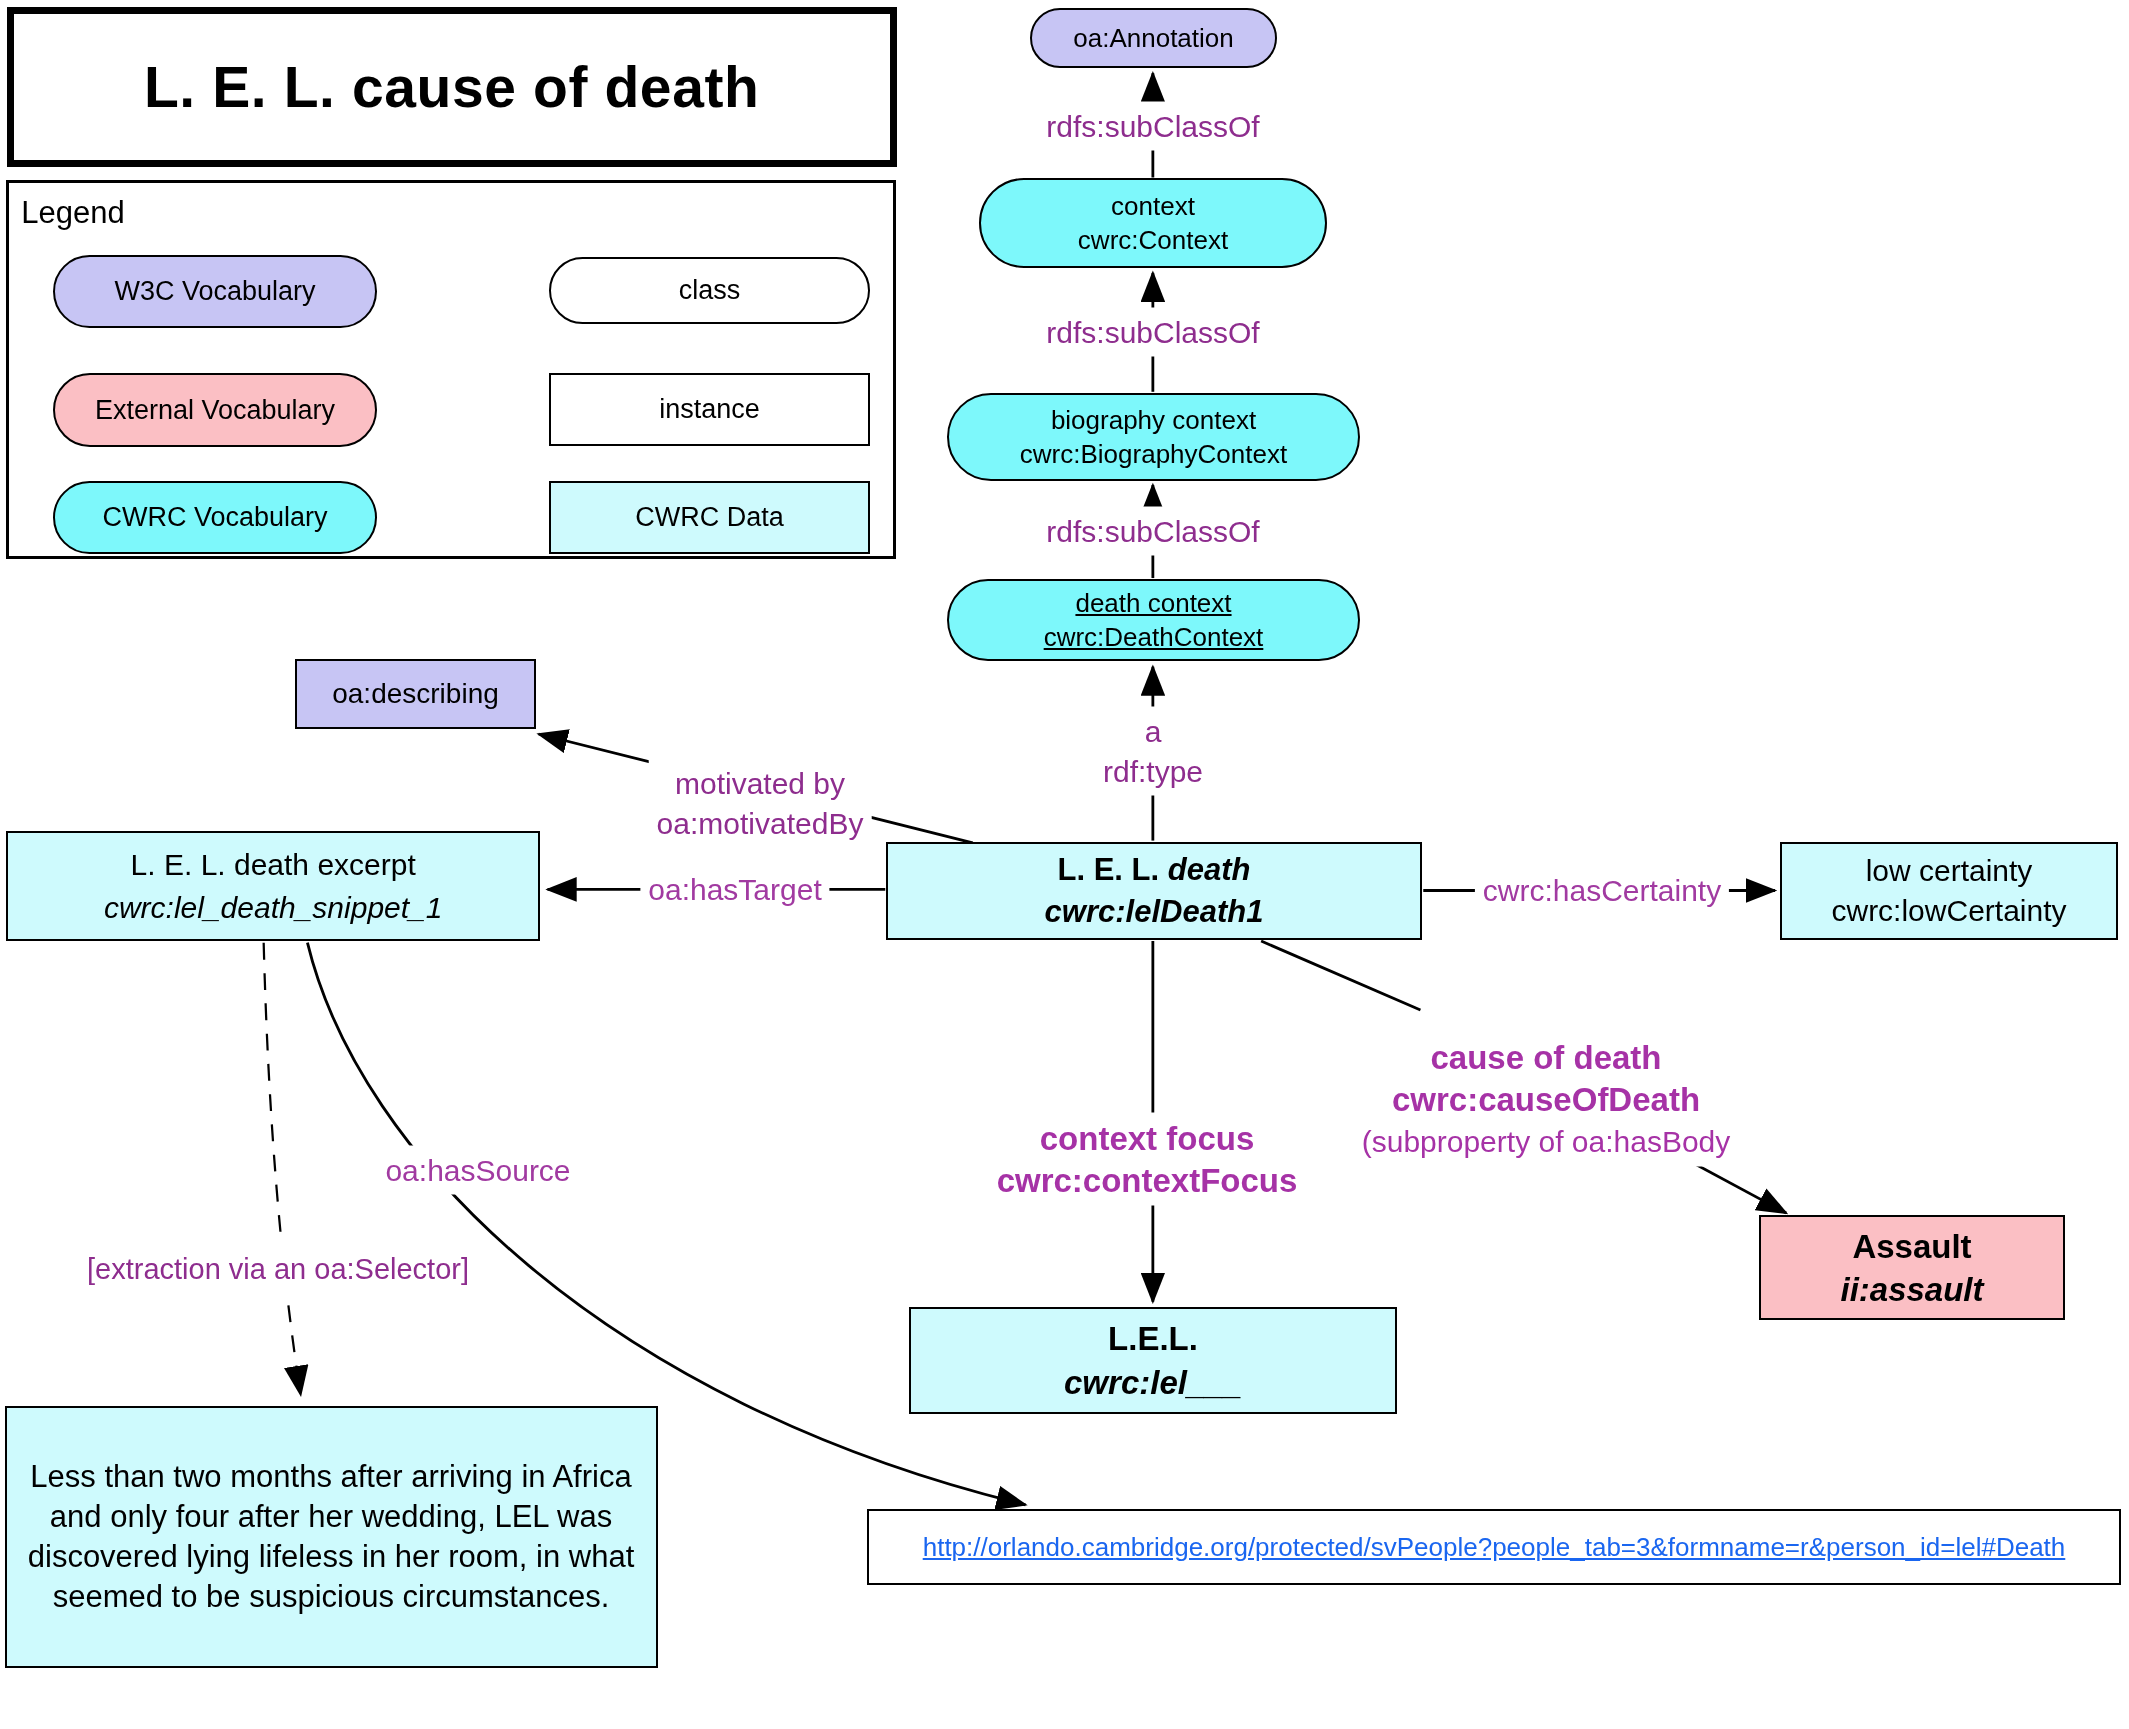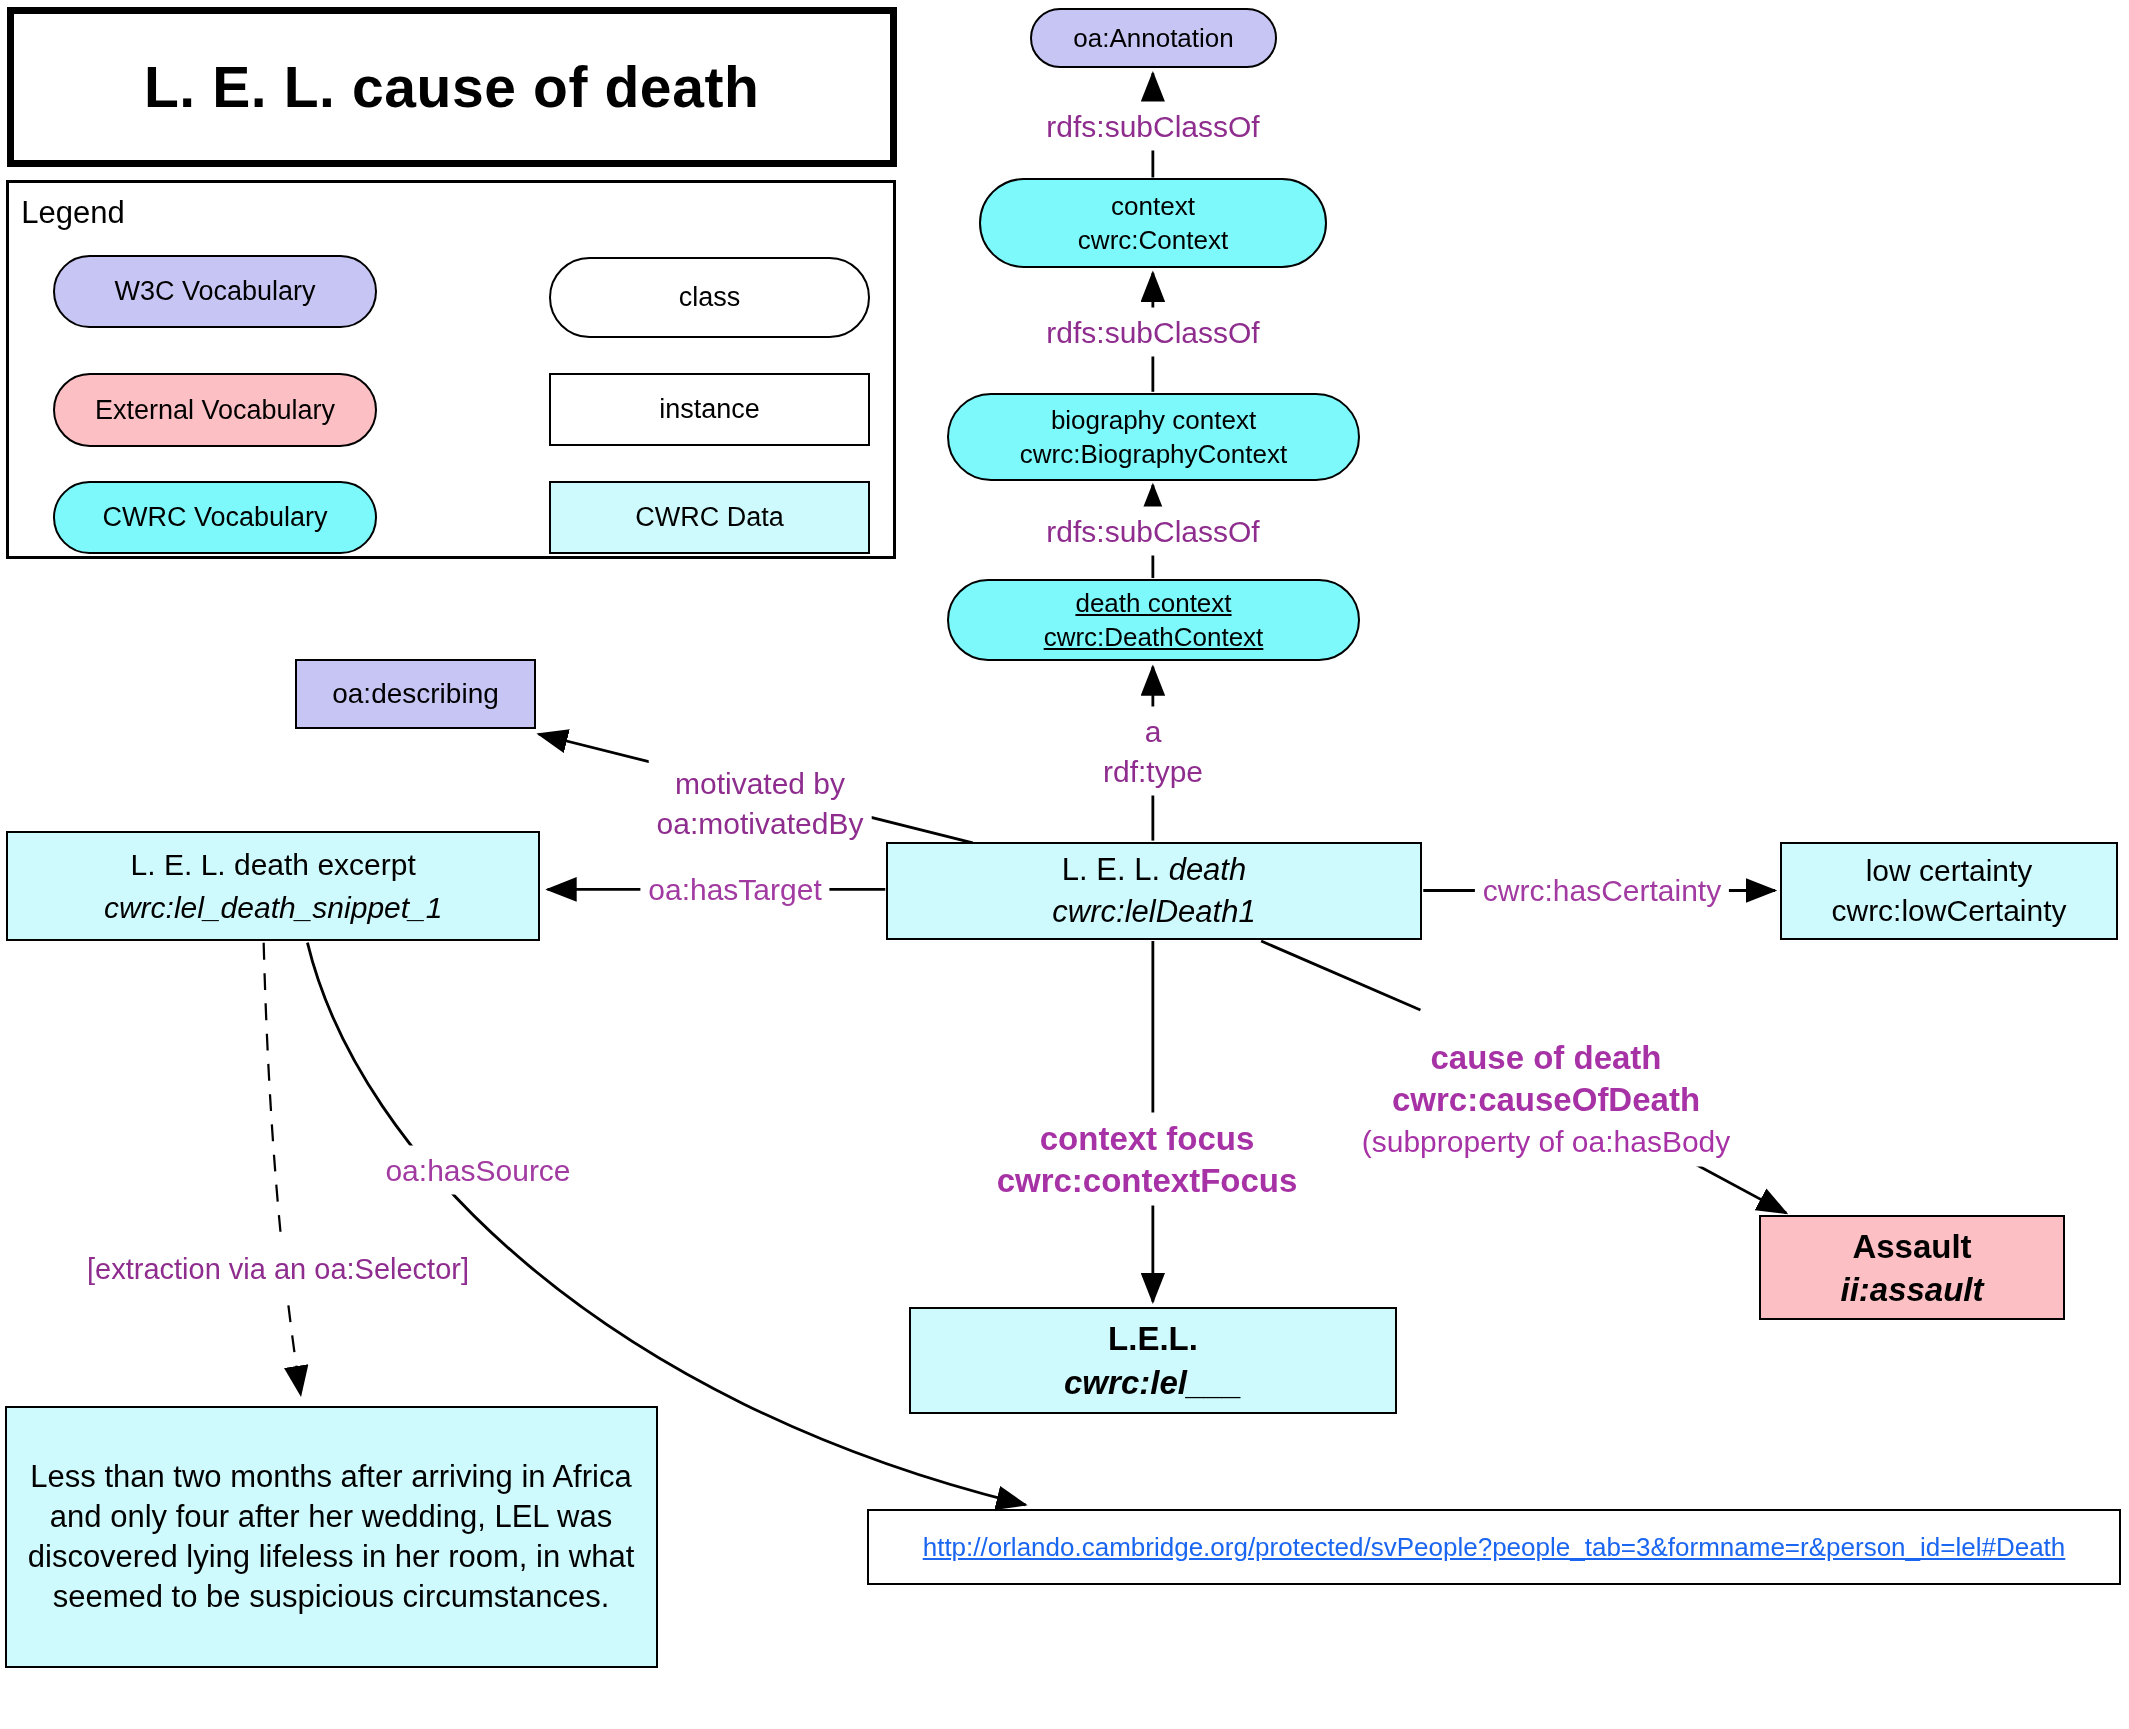--- a/index.html
+++ b/index.html
@@ -95,21 +95,21 @@
   <div class="node titlebox" style="left:6.7px;top:6.7px;width:890px;height:160px;">
     <div class="title-text">L. E. L. cause of death</div>
   </div>
 
   <div class="node legendbox" style="left:5.6px;top:180px;width:890px;height:379px;"></div>
   <div class="legend-heading" style="left:21.3px;top:195px;position:absolute;">Legend</div>
 
   <div class="node pill w3c leg-item" style="left:53px;top:255px;width:324px;height:73px;">
     <span>W3C Vocabulary</span>
   </div>
-  <div class="node pill white leg-item" style="left:549px;top:257px;width:321px;height:81px;border-width:2.8px;">
+  <div class="node pill white leg-item" style="left:549px;top:257px;width:321px;height:67px;border-width:2.8px;">
     <span>class</span>
   </div>
   <div class="node rect white leg-item" style="left:549px;top:373px;width:321px;height:73px;">
     <span>instance</span>
   </div>
   <div class="node pill ext leg-item" style="left:53px;top:373px;width:324px;height:74px;">
     <span>External Vocabulary</span>
   </div>
   <div class="node pill cvocab leg-item" style="left:53px;top:481px;width:324px;height:73px;">
     <span>CWRC Vocabulary</span>
@@ -130,21 +130,21 @@
   <div class="node pill cvocab chain" style="left:947px;top:393px;width:413px;height:88px;">
     <div>biography context</div>
     <div>cwrc:BiographyContext</div>
   </div>
 
   <div class="node pill cvocab chain" style="left:947px;top:579px;width:413px;height:82px;text-decoration:underline;">
     <div>death context</div>
     <div>cwrc:DeathContext</div>
   </div>
 
-  <div class="node rect cdata" style="left:886px;top:842px;width:536px;height:98px;font-size:31px;font-weight:normal;line-height:42px;">
+  <div class="node rect cdata" style="left:886px;top:842px;width:536px;height:98px;font-size:31px;font-weight:bold;line-height:42px;">
     <div>
       <span>L. E. L.</span>&nbsp;<span class="it">death</span>
     </div>
     <div class="it">cwrc:lelDeath1</div>
   </div>
 
   <div class="node rect w3c" style="left:295px;top:659px;width:241px;height:70px;border-width:2.2px;font-size:28px;">
     <span>oa:describing</span>
   </div>
 

